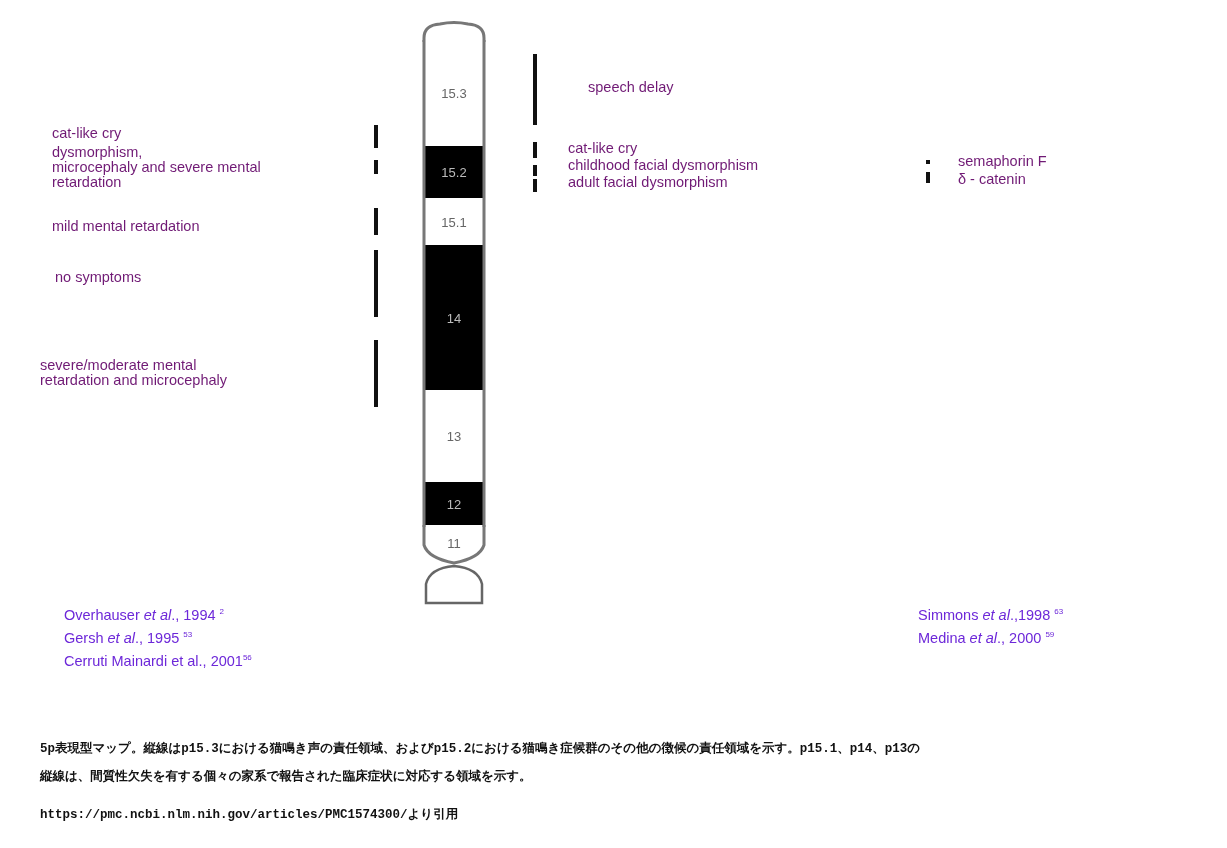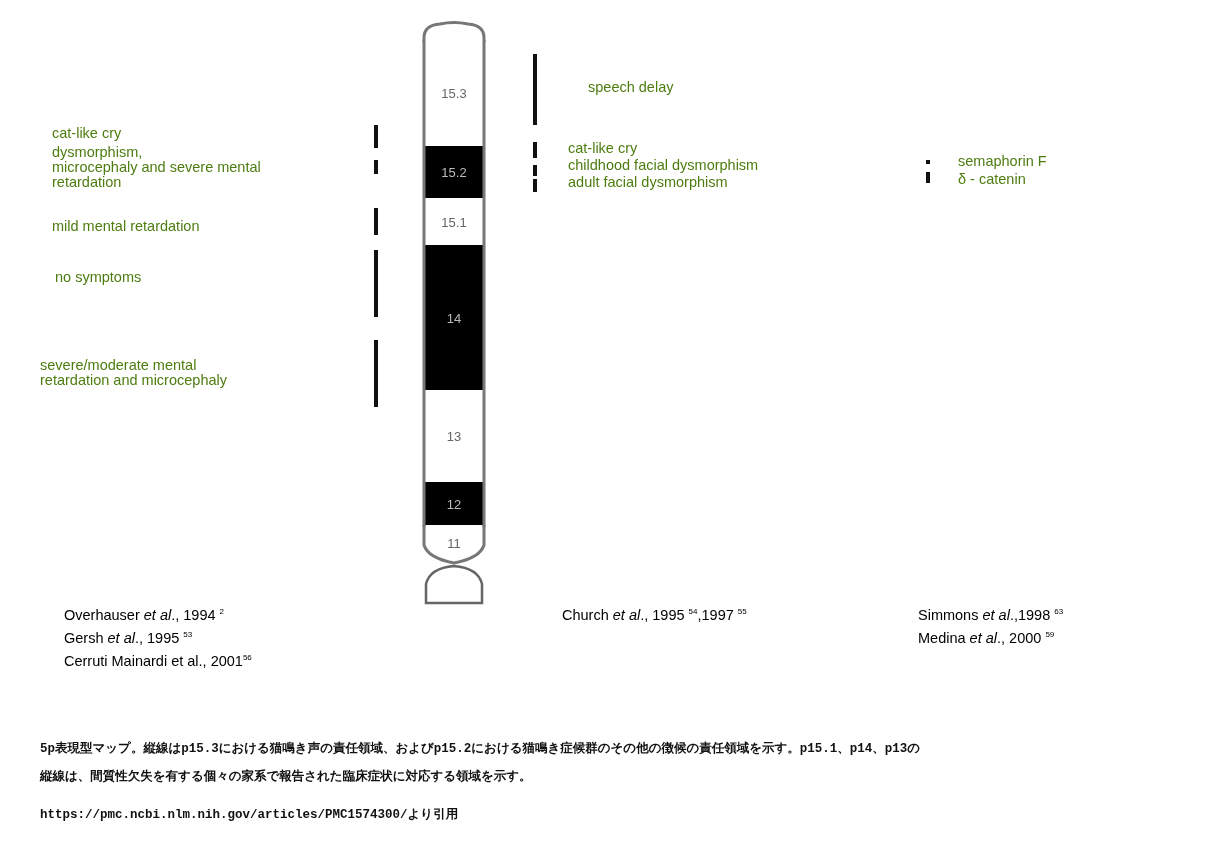--- a/index.html
+++ b/index.html
@@ -2,30 +2,30 @@
 <html><head>
   <meta charset="utf-8">
   <style>
     html, body { margin: 0; padding: 0; background: #ffffff; }
     body { width: 1227px; height: 848px; position: relative; overflow: hidden; }
     .figure { position: absolute; left: 0; top: 0; width: 1172px; height: 720px; }
     .lbl {
       position: absolute;
       font-family: "Liberation Sans", "DejaVu Sans", sans-serif;
       font-size: 14.5px;
-      color: #4d7c0f;
+      color: #701a75;
       line-height: 15px;
       white-space: nowrap;
     }
     .bar { position: absolute; background: #111111; width: 4px; }
     .ref {
       position: absolute;
       font-family: "Liberation Sans", "DejaVu Sans", sans-serif;
       font-size: 14.5px;
-      color: #000000;
+      color: #6d28d9;
       line-height: 20px;
       white-space: nowrap;
     }
     .ref sup { font-size: 8px; vertical-align: 6px; }
     .ref i { font-style: italic; }
     .caption {
       position: absolute;
       left: 40px;
       font-family: Liberation Mono, monospace;
       font-size: 12.5px;
@@ -108,25 +108,20 @@
       <span>Overhauser </span><i>et al</i><span>., 1994 </span><sup>2</sup>
     </div>
     <div>
       <span>Gersh </span><i>et al</i><span>., 1995 </span><sup>53</sup>
     </div>
     <div>
       <span>Cerruti Mainardi et al., 2001</span><sup>56</sup>
     </div>
   </div>
 
-  <div class="ref" style="left:562px;top:602px;">
-    <div>
-      <span>Church </span><i>et al</i><span>., 1995 </span><sup>54</sup><span>,1997 </span><sup>55</sup>
-    </div>
-  </div>
 
   <div class="ref" style="left:918px;top:602px;">
     <div>
       <span>Simmons </span><i>et al</i><span>.,1998 </span><sup>63</sup>
     </div>
     <div>
       <span>Medina </span><i>et al</i><span>., 2000 </span><sup>59</sup>
     </div>
   </div>
 </div>

